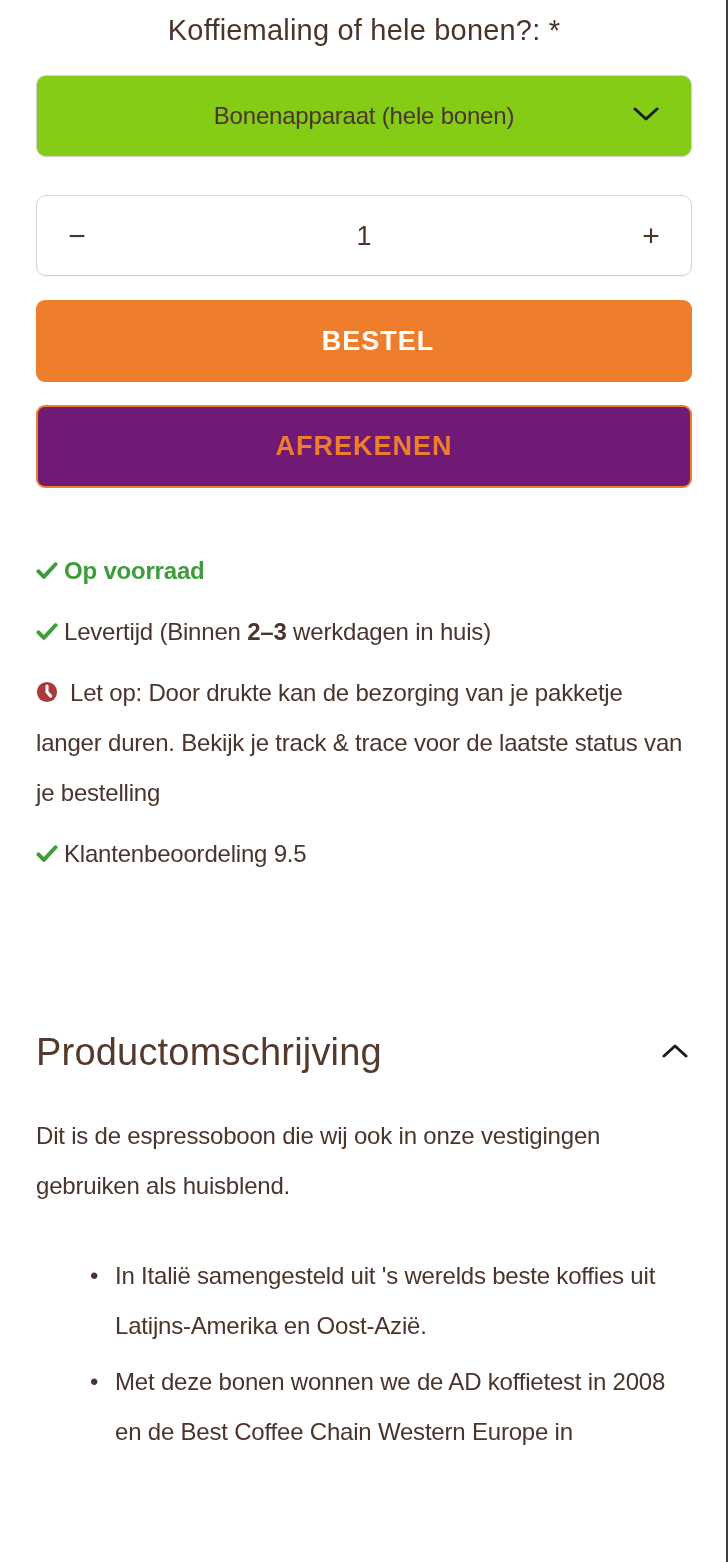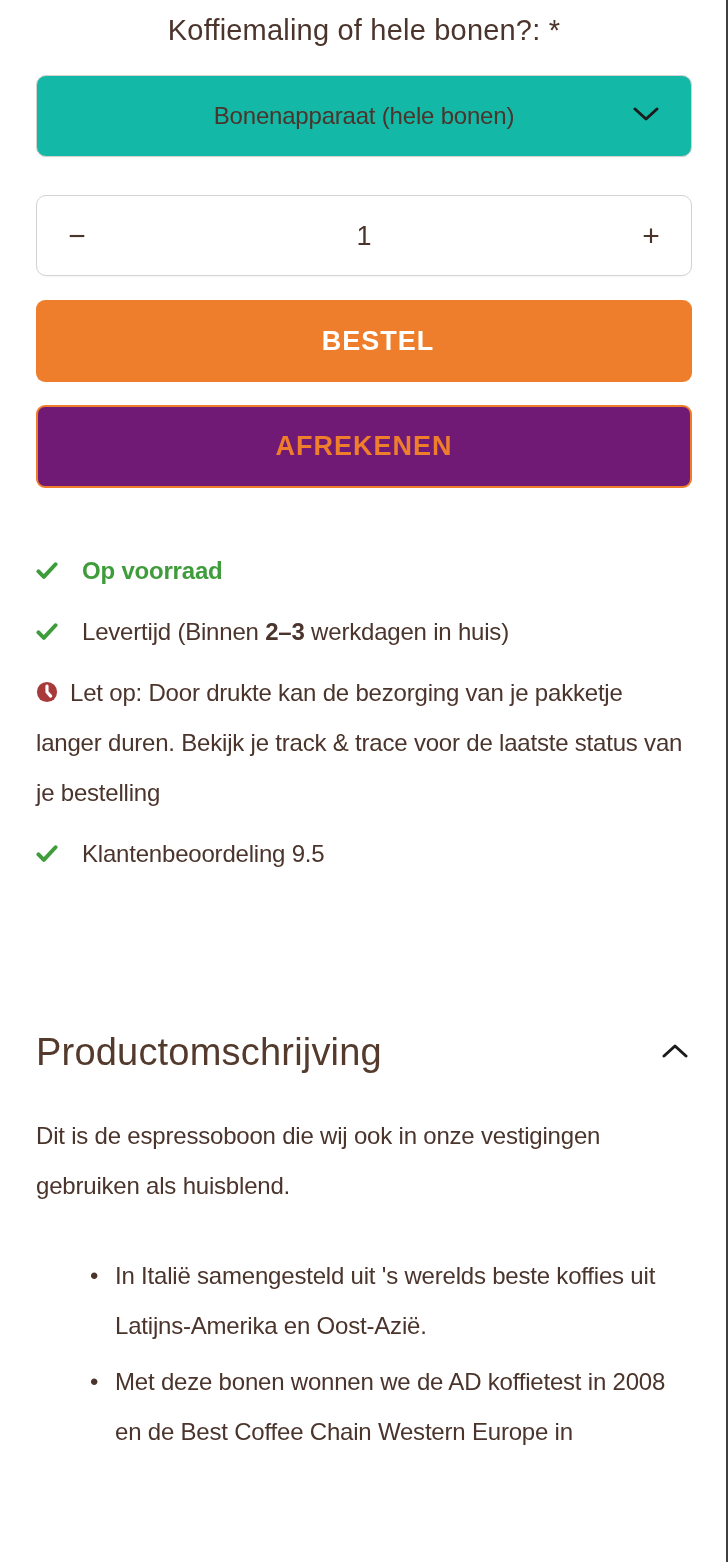--- a/index.html
+++ b/index.html
@@ -35,21 +35,21 @@
     letter-spacing:.2px;
     color:var(--brown);
   }
 
   
   .select-box{
     margin-top:23px;
     height:82px;
     border:1px solid var(--border-gray);
     border-radius:10px;
-    background:#14b8a6;
+    background:#84cc16;
     display:flex;align-items:center;justify-content:center;
     position:relative;
     cursor:pointer;
     box-shadow:0 1px 2px rgba(0,0,0,0.04);
   }
   .select-box .value{font-size:24px;color:var(--brown);letter-spacing:-0.2px;}
   .select-box .chev{position:absolute;right:32px;top:50%;transform:translateY(-50%);}
 
   
   .stepper{
@@ -94,21 +94,21 @@
   .btn-checkout{
     margin-top:23px;height:83px;
     background:#701a75;
     border:2px solid var(--accent-orange);
     color:var(--accent-orange);
   }
 
   
   .features{margin-top:58px;list-style:none;font-size:24px;letter-spacing:-0.2px;}
   .features li{margin-bottom:11px;line-height:50px;}
-  .features li.row{display:flex;align-items:center;gap:24px;}
+  .features li.row{display:flex;align-items:center;gap:6px;}
   .features .icn{flex:0 0 auto;display:inline-flex;}
   .stock{color:var(--green);font-weight:700;}
   .features .b{font-weight:700;}
   .notice-item .icn{display:inline-flex;vertical-align:-2px;margin-right:12px;}
 
   
   .desc-head{
     margin-top:150px;
     display:flex;align-items:center;justify-content:space-between;
   }

